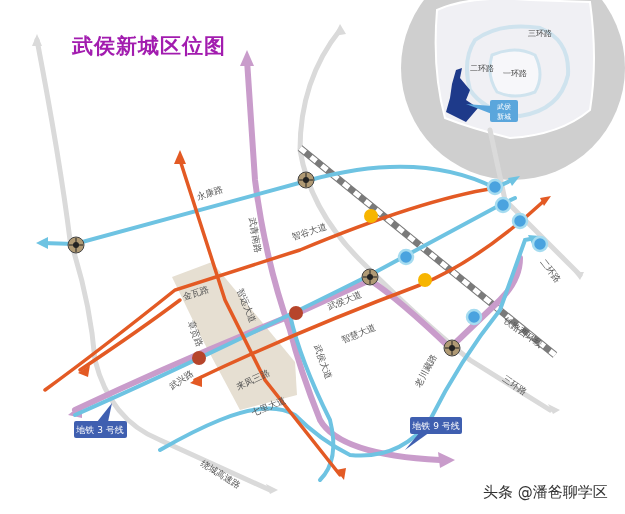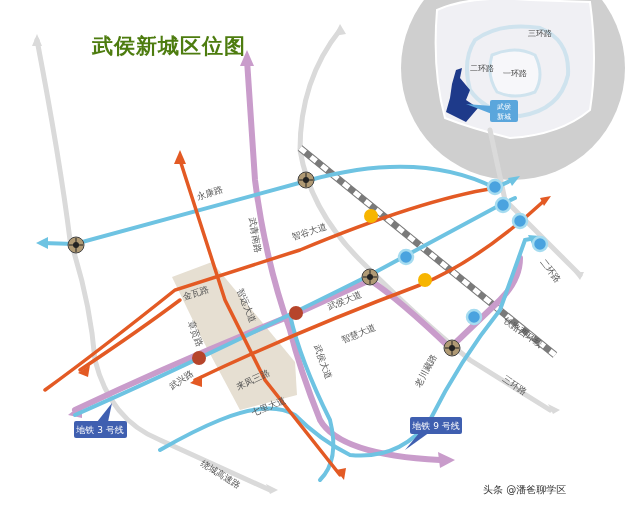--- a/index.html
+++ b/index.html
@@ -1,22 +1,22 @@
 <!DOCTYPE html>
 <html><head>
   <meta charset="utf-8">
   <style>
     html, body { margin: 0; padding: 0; background: #ffffff; }
     body { width: 625px; height: 514px; overflow: hidden; position: relative; font-family: "DejaVu Sans", sans-serif; }
     .map { position: absolute; left: 0; top: 0; width: 625px; height: 514px; }
-    .title { position: absolute; left: 72px; top: 32px; font-size: 21px; font-weight: bold; color: #4d7c0f; letter-spacing: 1px; margin-left: 20px; }
+    .title { position: absolute; left: 72px; top: 32px; font-size: 21px; font-weight: bold; color: #a21caf; letter-spacing: 1px; }
     .lbl { font-size: 9px; fill: #555; font-family: "DejaVu Sans", sans-serif; }
     .lbl-dark { font-size: 9px; fill: #444; font-family: "DejaVu Sans", sans-serif; }
     .callout-text { font-size: 9px; fill: #ffffff; font-family: "DejaVu Sans", sans-serif; }
-    .watermark { position: absolute; left: 483px; top: 483px; font-size: 10px; color: #333; }
+    .watermark { position: absolute; left: 483px; top: 483px; font-size: 15px; color: #333; }
   </style>
 </head>
 <body>
 
 <div class="map">
 <svg width="625" height="514" viewBox="0 0 625 514" xmlns="http://www.w3.org/2000/svg">
 
   <g>
     <circle cx="513" cy="68" r="112" fill="#cfcfcf"></circle>
     <path d="M437 10 Q470 -5 530 0 L590 2 Q598 60 590 110 Q560 135 510 138 Q470 128 445 118 Q432 70 437 10 Z" fill="#f0f0f4" stroke="#ffffff" stroke-width="2"></path>

